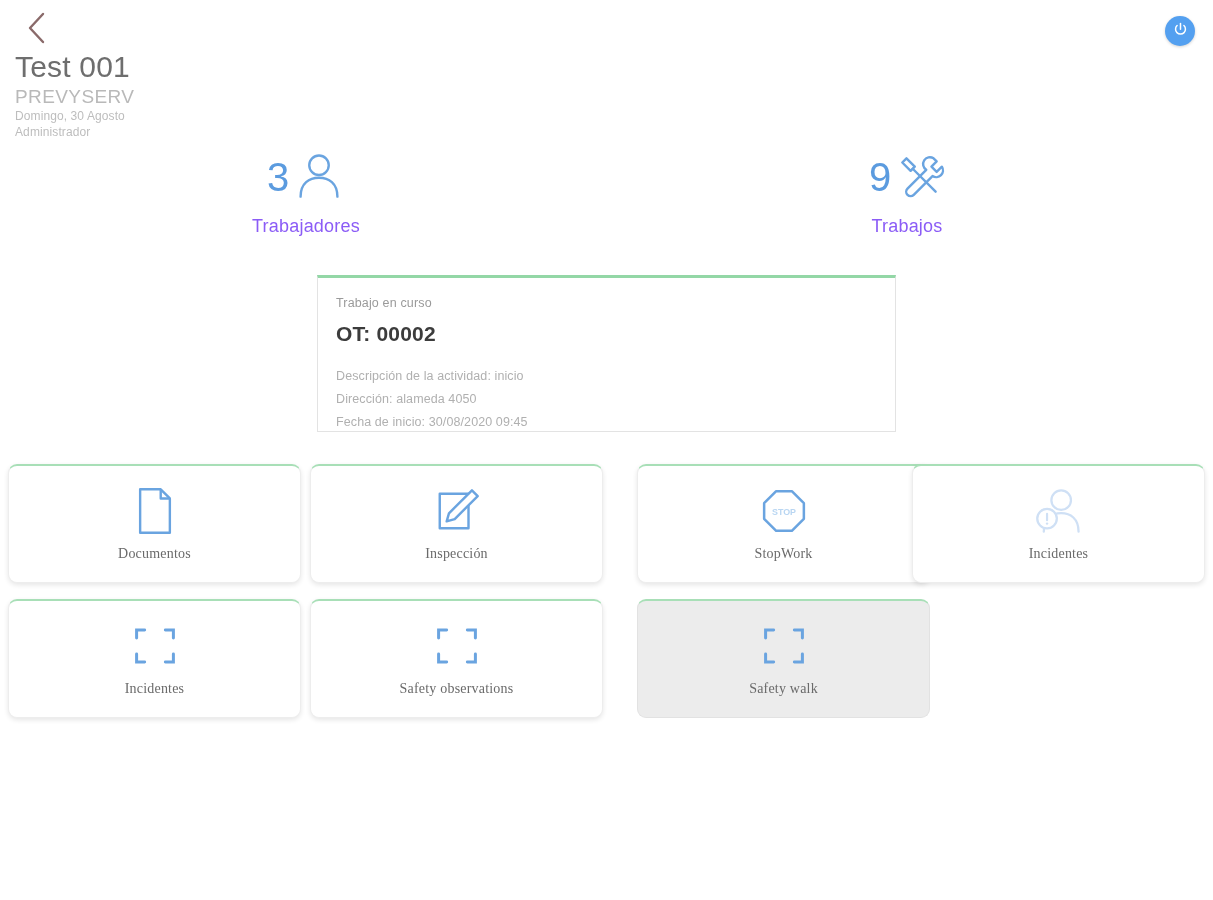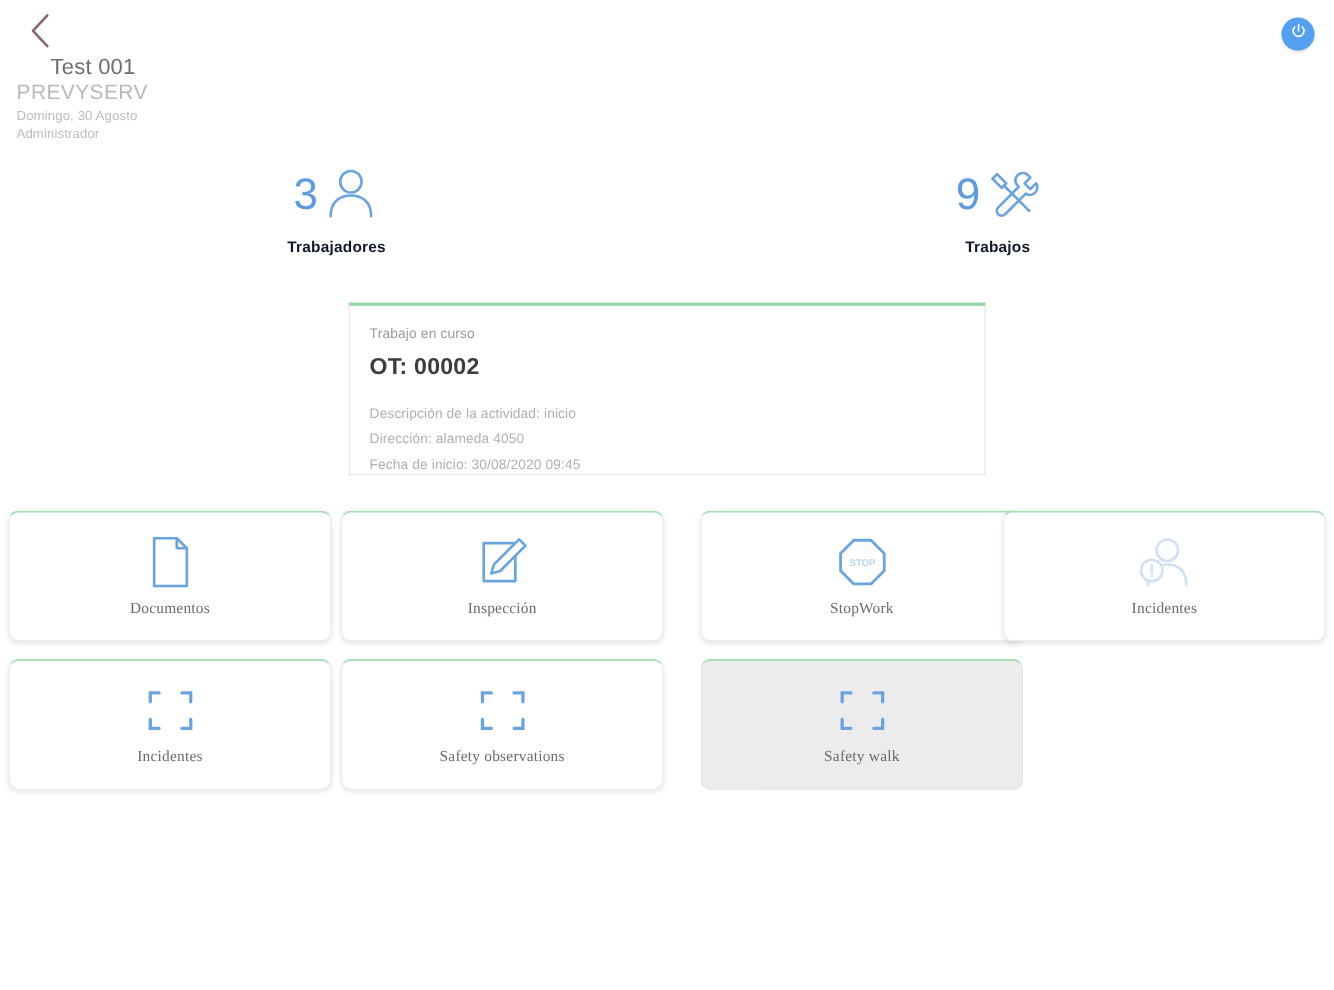--- a/index.html
+++ b/index.html
@@ -14,22 +14,22 @@
   
   .back-btn {
     position: absolute; left: 14px; top: 6px;
     width: 44px; height: 44px;
     display: flex; align-items: center; justify-content: center;
   }
   .back-btn svg { display: block; }
 
   .header-text { position: absolute; left: 15px; top: 50px; }
   .app-title {
-    font-size: 20px; font-weight: 400; color: #6e6e6e;
-    letter-spacing: .2px; line-height: 1.15; margin-left: 31px;
+    font-size: 30px; font-weight: 400; color: #6e6e6e;
+    letter-spacing: .2px; line-height: 1.15;
   }
   .org-name {
     font-size: 19px; color: #b9b9b9; letter-spacing: .4px;
     line-height: 1.2; margin-top: 1px;
   }
   .meta-line {
     font-size: 12px; color: #bdbdbd; line-height: 1.35; letter-spacing: .1px;
   }
 
   .power-btn {
@@ -38,21 +38,21 @@
     background: #54a0f0;
     display: flex; align-items: center; justify-content: center;
     box-shadow: 0 1px 3px rgba(0,0,0,.18);
   }
 
   
   .stats { position: absolute; top: 150px; left: 0; width: 1213px; height: 90px; }
   .stat { position: absolute; text-align: center; width: 200px; }
   .stat-top { display: flex; align-items: center; justify-content: center; gap: 4px; height: 54px; }
   .stat-num { font-size: 40px; color: #5b9bdf; font-weight: 400; line-height: 1; }
-  .stat-label { font-size: 14px; color: #0f172a; margin-top: 12px; letter-spacing: .2px; font-weight: bold; }
+  .stat-label { font-size: 18px; color: #8b5cf6; margin-top: 12px; letter-spacing: .2px; }
   #stat-workers { left: 206px; }
   #stat-jobs   { left: 807px; }
 
   
   .job-card {
     position: absolute; left: 317px; top: 275px;
     width: 579px; height: 157px;
     background: #fff;
     border: 1px solid #e3e3e3;
     border-top: 3px solid #93d7a6;

